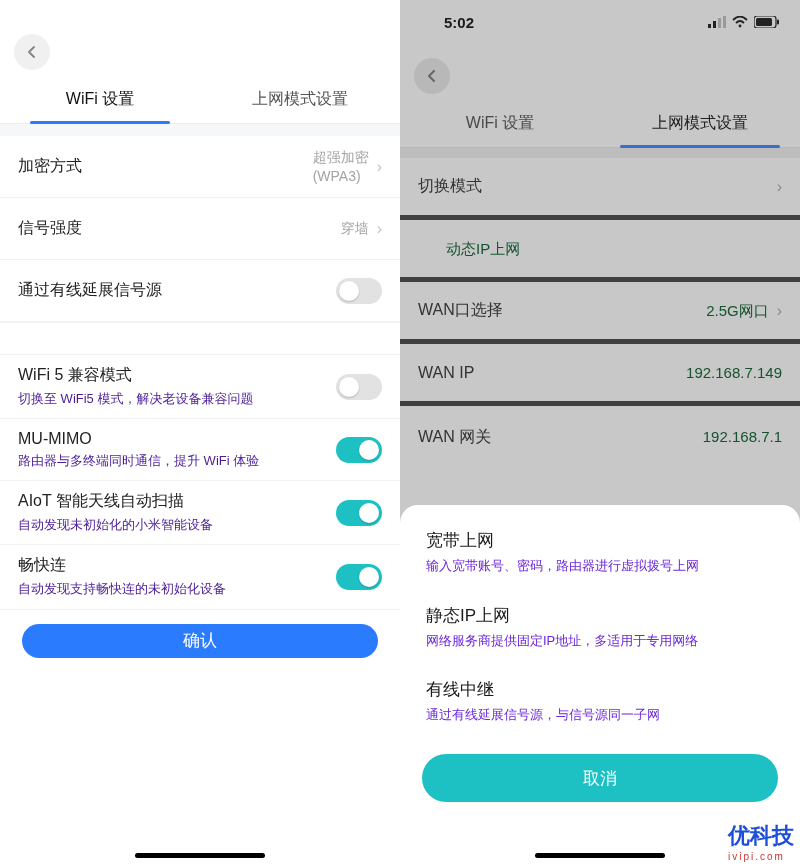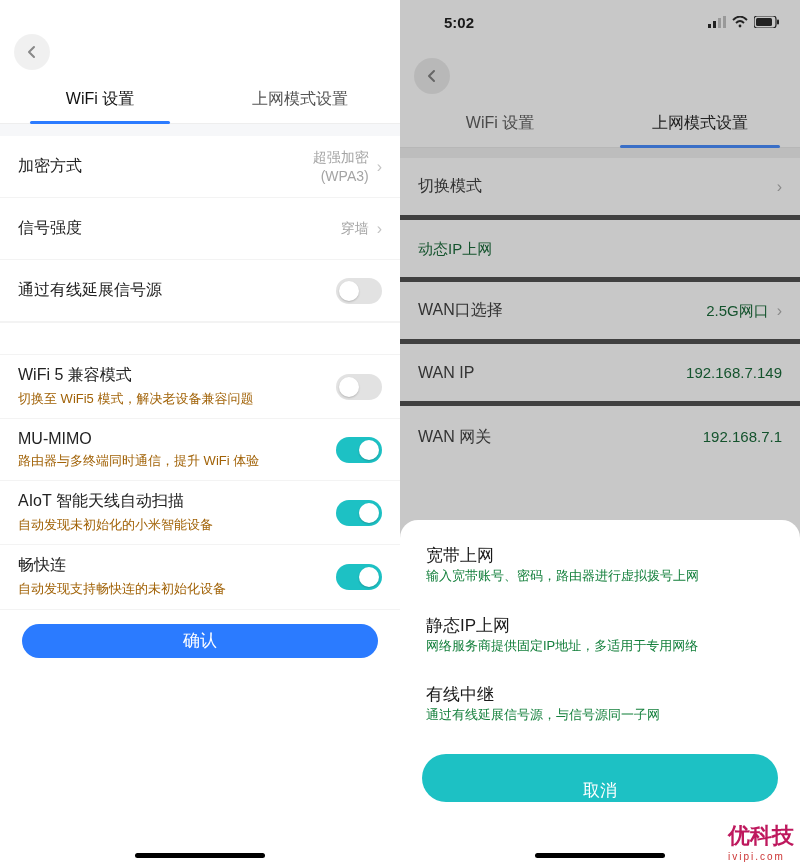--- a/index.html
+++ b/index.html
@@ -64,22 +64,22 @@
   .section-gap { height: 12px; background: #f6f7f9; }
   .pane.right .section-gap { background:#bdbdbd; height:10px;}
   .row {
     display: flex; align-items: center; padding: 0 18px;
     min-height: 62px; background: #fff; border-bottom: 1px solid #f3f3f3;
   }
   .pane.right .row { background:#c8c8c8; border-bottom:5px solid #404040; color:#333;}
   .row .title-wrap { flex: 1; display:flex; flex-direction:column; justify-content:flex-end; padding:10px 0;}
   .row .title { font-size: 16px; color:#222; }
   .pane.right .row .title { color:#333; }
-  .row .sub { font-size: 13px; color:#a16207; margin-top:4px; line-height:1.4;}
-  .row .value { font-size: 14px; color:#a4a4a4; text-align:right; line-height:1.3; max-width:140px;}
+  .row .sub { font-size: 13px; color:#4c1d95; margin-top:4px; line-height:1.4;}
+  .row .value { font-size: 14px; color:#a4a4a4; line-height:1.3; max-width:140px;margin-left:28px;}
   .pane.right .row .value { color:#14532d; font-size:15px; }
   .chev { color:#c4c4c4; margin-left:8px; font-size:16px;}
   .pane.right .chev { color:#8a8a8a;}
 
   
   .toggle {
     width: 46px; height: 26px; border-radius: 13px; background:#e2e2e2; position:relative; flex-shrink:0;
   }
   .toggle .knob {
     position:absolute; top:3px; left:3px; width:20px; height:20px; border-radius:50%; background:#fff;
@@ -89,47 +89,47 @@
   .toggle.on .knob { left:auto; right:3px; }
 
   
   .btn-primary {
     margin: 14px 22px 14px 22px; height:34px; border-radius:23px;
     background:#2b7bff; color:#fff; display:flex; align-items:center; justify-content:center;
     font-size:17px;
   }
   .btn-teal {
     margin: 16px 22px 14px 22px; height:48px; border-radius:24px;
-    background:#1dc1c4; color:#fff; display:flex; align-items:flex-end; justify-content:center;
+    background:#1dc1c4; color:#fff; display:flex; align-items:center; justify-content:center;
     font-size:17px;
   }
   .home-indicator {
     width:130px; height:5px; background:#000; border-radius:3px;
     position:absolute; bottom:8px; left:50%; transform:translateX(-50%);
   }
   .pane.right .home-indicator{ background:#000;}
 
   
   .sheet {
     position:absolute; left:0; right:0; bottom:0; background:#fff;
     border-top-left-radius:18px; border-top-right-radius:18px;
     padding-top:10px;
     padding-bottom:50px;
   }
   .sheet-item { padding:14px 26px 14px 26px; }
   .sheet-item .s-title { font-size:17px; color:#1a1a1a; font-weight:500;}
-  .sheet-item .s-sub { font-size:13px; color:#15803d; line-height:1.4;}
+  .sheet-item .s-sub { font-size:13px; color:#6d28d9; margin-top:5px; line-height:1.4;}
 
   
   .watermark {
     position:absolute; right:6px; bottom:4px; font-size:11px;
     color:#c00; font-family: Arial, sans-serif; letter-spacing:1px; z-index:30;
     text-shadow:0 0 2px #fff;
   }
-  .watermark .big { font-size:22px; font-weight:bold; color:#be185d; letter-spacing:0;text-align:center;}
+  .watermark .big { font-size:22px; font-weight:bold; color:#1d4ed8; letter-spacing:0;text-align:center;}
   .watermark .tag { display:block; color:#c33; font-size:10px; letter-spacing:2px;}
 </style>
 </head>
 <body>
 
 <div class="container">
 
   <div class="pane left">
     <div style="height:20px"></div>
     <div class="backrow">

